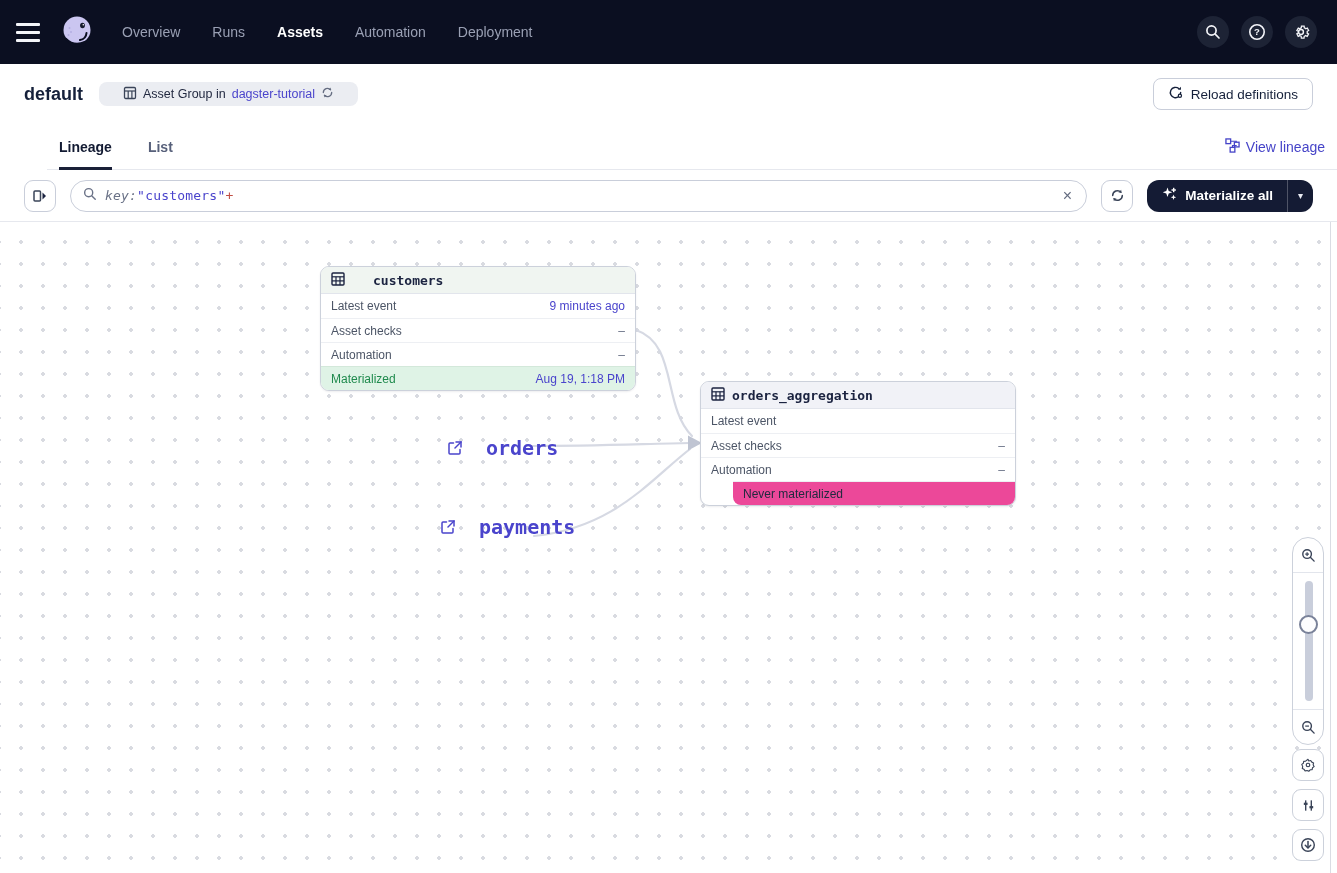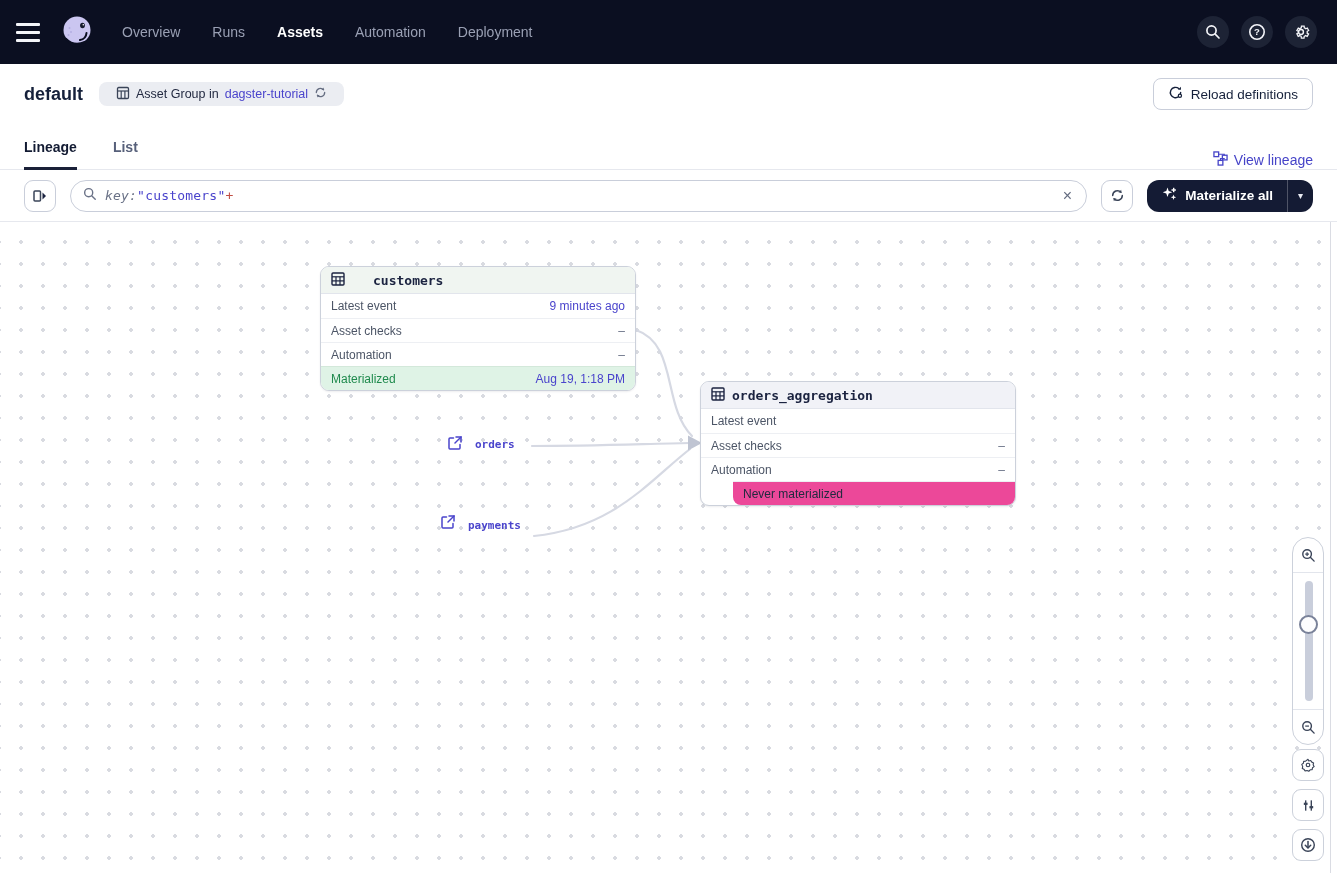--- a/index.html
+++ b/index.html
@@ -15,27 +15,27 @@
   .nav-items { display:flex; gap:32px; align-items:center; }
   .nav-item { font-size:14px; color:#9aa0b4; font-weight:500; cursor:pointer; }
   .nav-item.active { color:#ffffff; font-weight:700; }
   .nav-spacer { flex:1; }
   .nav-icon-btn { width:32px; height:32px; border-radius:50%; background:#1d2335; display:flex; align-items:center; justify-content:center; margin-left:12px; cursor:pointer; }
   .nav-icon-btn svg { display:block; }
 
   
   .page-header { height:60px; background:#fff; display:flex; align-items:center; padding:0 24px; }
   .page-title { font-size:18px; font-weight:700; color:#15203a; margin-right:16px; }
-  .group-pill { display:flex; align-items:center; gap:6px; background:#ebedf2; border-radius:8px; height:24px; padding:0 17px; font-size:12.5px; color:#232a41; }
+  .group-pill { display:flex; align-items:center; gap:6px; background:#ebedf2; border-radius:8px; height:24px; padding:0 24px; font-size:12.5px; color:#232a41; }
   .group-pill a { color:#4a44cc; text-decoration:none; cursor:pointer; }
   .header-spacer { flex:1; }
   .reload-btn { display:flex; align-items:center; gap:8px; height:32px; padding:0 14px; border:1px solid #c9ceda; border-radius:8px; background:#fff; font-size:13.5px; color:#15203a; cursor:pointer; }
 
   
-  .tabs-row { height:46px; display:flex; align-items:flex-end; padding:0 24px; border-bottom:1px solid #e6e8ee; position:relative; }
+  .tabs-row { height:46px; display:flex; align-items:center; padding:0 12px; border-bottom:1px solid #e6e8ee; position:relative;margin-left:47px; }
   .tab { font-size:14px; font-weight:700; margin-right:36px; color:#57607a; cursor:pointer; position:relative; height:100%; display:flex; align-items:center; }
   .tab.active { color:#121a32; }
   .tab.active:after { content:""; position:absolute; left:0; right:0; bottom:-1px; height:3px; background:#1a2038; }
   .tabs-spacer { flex:1; }
   .view-lineage { display:flex; align-items:center; gap:6px; color:#4644c8; font-size:14px; cursor:pointer; }
 
   
   .toolbar { height:52px; display:flex; align-items:center; gap:14px; padding:0 24px 0 24px; border-bottom:1px solid #e6e8ee; background:#fff; }
   .sq-btn { width:32px; height:32px; border:1px solid #c9ceda; border-radius:9px; background:#fff; display:flex; align-items:center; justify-content:center; cursor:pointer; flex:none; }
   .search-box { flex:1; height:32px; border:1px solid #c9ceda; border-radius:16px; display:flex; align-items:center; padding:0 12px; gap:8px; background:#fff; }
@@ -60,21 +60,21 @@
   .node-row { height:24px; display:flex; align-items:center; justify-content:space-between; padding:0 10px; border-top:1px solid #edeff3; }
   .node-row:nth-child(2) { border-top:none; }
   .row-label { color:#4c5566; }
   .row-value { color:#6a7287; }
   .row-value.link { color:#4a44cc; }
   .node-row.materialized { background:#dff3e6; border-radius:0 0 8px 8px; border-top:1px solid #d3e8da; }
   .node-row.materialized .row-label { color:#1f8a4d; }
   .node-row.never { background:#ec4899; border-radius:0 0 8px 8px;margin-left:32px; }
   .node-row.never .row-label { color:#222a3f; }
 
-  .ext-node { position:absolute; display:flex; align-items:center; gap:13px; color:#4a44cc; font-size:11px; font-weight:600; cursor:pointer; }
+  .ext-node { position:absolute; display:flex; align-items:center; gap:24px; color:#4a44cc; font-size:20px; font-weight:600; cursor:pointer; }
   .ext-node svg { flex:none; }
 
   
   .zoom-panel { position:absolute; left:1292px; top:315px; width:32px; height:208px; background:#fff; border:1px solid #ccd1db; border-radius:16px; display:flex; flex-direction:column; align-items:center; }
   .zoom-btn { height:34px; width:100%; display:flex; align-items:center; justify-content:center; cursor:pointer; }
   .zoom-panel .divider-h { width:100%; height:1px; background:#e2e5ec; }
   .zoom-track-wrap { flex:1; width:100%; position:relative; }
   .zoom-track { position:absolute; left:12px; top:8px; bottom:8px; width:8px; background:#c9cedb; border-radius:4px; }
   .zoom-thumb { position:absolute; left:6px; top:42px; width:19px; height:19px; background:#fdfdfe; border:2px solid #7a8299; border-radius:50%; cursor:grab; }
   .ctl-btn { position:absolute; left:1292px; width:32px; height:32px; background:#fff; border:1px solid #ccd1db; border-radius:9px; display:flex; align-items:center; justify-content:center; cursor:pointer; }

